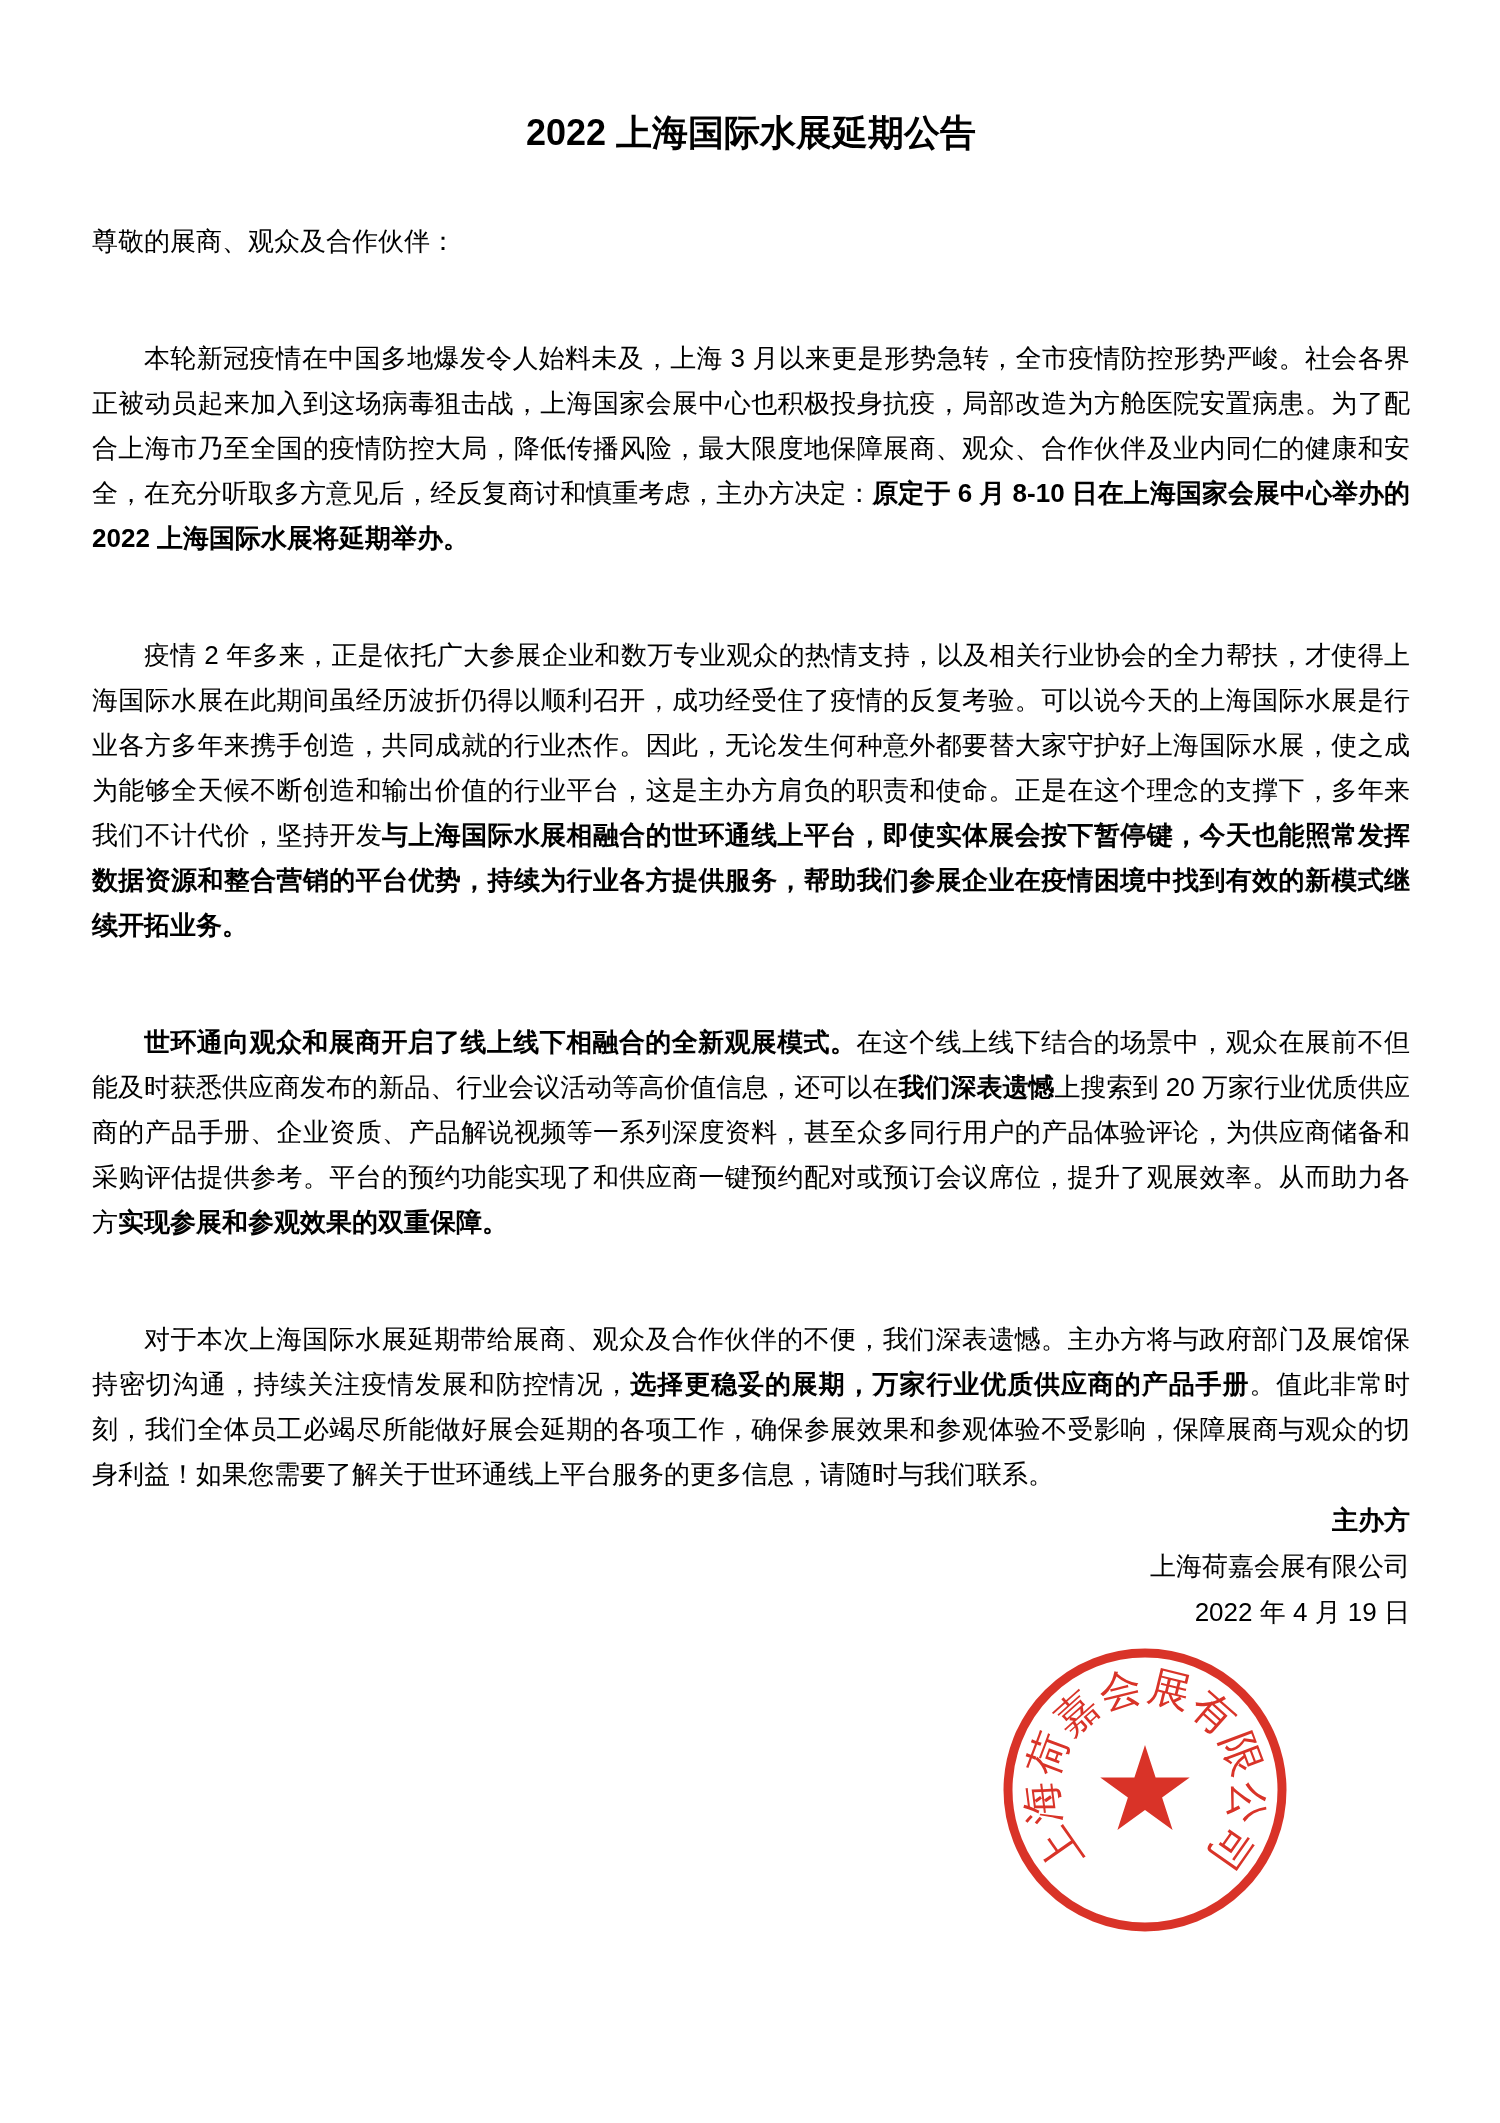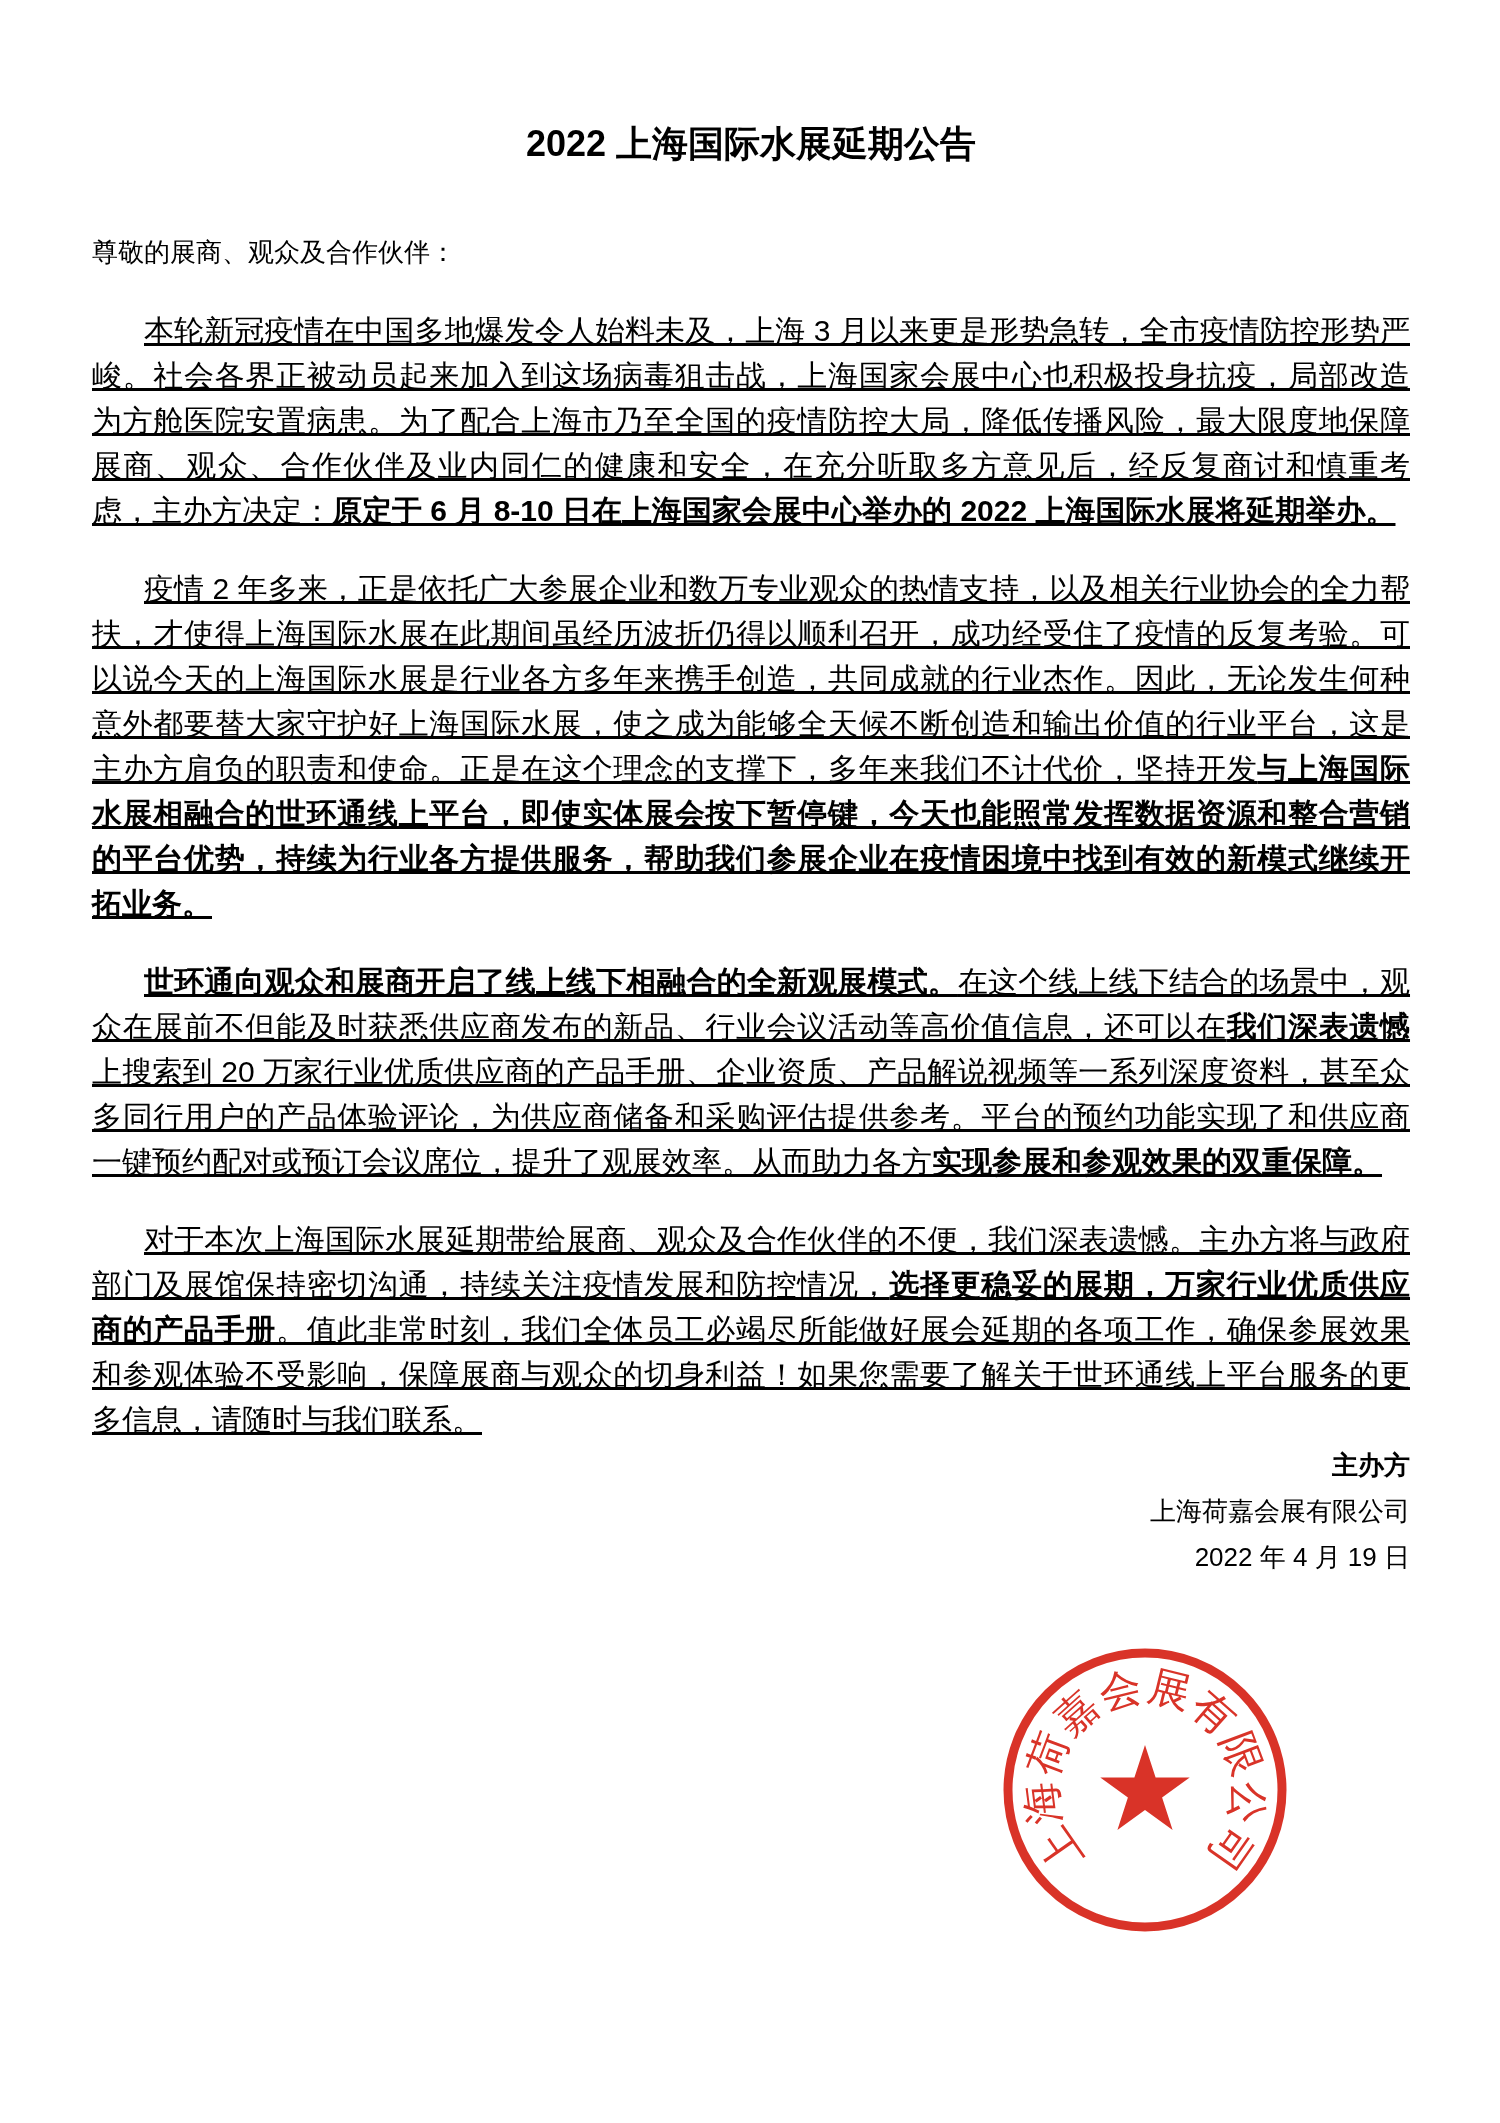--- a/index.html
+++ b/index.html
@@ -11,44 +11,43 @@
     width: 1500px;
     height: 2123px;
     position: relative;
     overflow: hidden;
     font-family: "Liberation Sans", "DejaVu Sans", sans-serif;
     color: #000000;
   }
   .doc {
     position: absolute;
     left: 92px;
-    top: 15px;
+    top: 4px;
     width: 1318px;
     padding-top: 106px;
   }
   .title {
     font-size: 36px;
     font-weight: 700;
     line-height: 45px;
     text-align: center;
     margin: 0;
   }
   .salutation {
     margin-top: 64px;
     font-size: 26px;
     font-weight: 400;
     line-height: 45px;
   }
   .para {
-    margin: 33px 0 0 0;
-    font-size: 30px;
+    margin: 72px 0 0 0;
+    font-size: 26px;
     line-height: 45px;
     text-align: justify;
     text-justify: inter-ideograph;
-    text-decoration: underline;
   }
   .para.indent { text-indent: 52px; }
   .para.no-indent { margin-top: 0; text-indent: 0; }
   .para b { font-weight: 700; }
   .signature {
     text-align: right;
     font-size: 26px;
     line-height: 46px;
   }
   .sig-label { font-weight: 700; }

